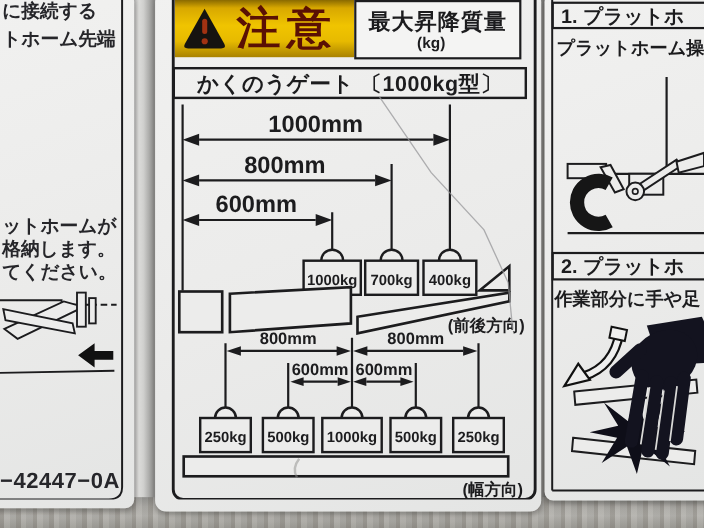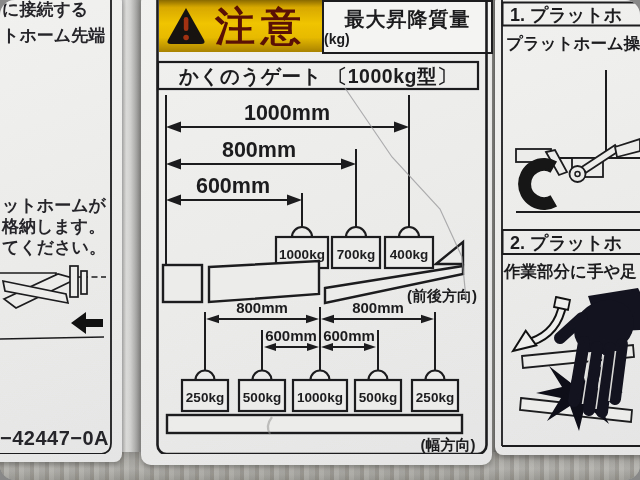--- a/index.html
+++ b/index.html
@@ -1,19 +1,19 @@
 <!DOCTYPE html>
 <html><head>
 <meta charset="utf-8">
 <style>
   html,body{margin:0;padding:0;background:#888;}
   #photo{
     position:relative;width:640px;height:480px;overflow:hidden;
     background:linear-gradient(180deg,#b5b6b7 0%,#b0b1b2 70%,#a7a8a8 100%);
-    font-family:"Liberation Sans",sans-serif;color:#1c1c1e;border-radius:15px;
+    font-family:"Liberation Sans",sans-serif;color:#1c1c1e;
   }
   .abs{position:absolute;}
   
   #gap-left-highlight{left:118px;top:0;width:28px;height:458px;
     background:linear-gradient(90deg,#99999b 0%,#dcdcda 30%,#cfcfcd 45%,#8e8e8c 78%,#a3a3a1 100%);}
   #gap-right-shadow{left:491px;top:0;width:8px;height:456px;
     background:linear-gradient(90deg,#9b9b99,#6c6c6a 55%,#929290);}
   #bottom-strip{left:0;top:452px;width:640px;height:28px;z-index:0;
     background:
       repeating-linear-gradient(90deg,rgba(110,104,94,.28) 0 4px,rgba(205,202,195,.22) 4px 9px,rgba(150,147,140,.16) 9px 15px),
@@ -24,23 +24,23 @@
   #left-sticker{left:-10px;top:-6px;width:132px;height:468px;border-radius:8px;}
   #center-label{left:141px;top:-8px;width:351px;height:473px;border-radius:10px;}
   #right-sticker{left:495px;top:-6px;width:150px;height:461px;border-radius:8px 0 0 8px;}
   .inner{position:absolute;}
   
   #caution-band{left:18px;top:8px;width:163px;height:52px;
     background:linear-gradient(180deg,#8a6a00 0%,#d8a800 14%,#f0c400 45%,#e7ba00 72%,#a98200 100%);
     display:flex;align-items:center;}
   #caution-band svg{margin-left:5px;}
   .caution-txt{font-size:40px;font-weight:700;color:#5a1004;letter-spacing:6px;margin-left:7px;line-height:52px;}
-  #kg-box{left:181px;top:8px;width:171px;height:54px;border:2.5px solid #1c1c1e;box-sizing:border-box;background:#f4f4f3;}
+  #kg-box{left:181px;top:8px;width:152px;height:54px;border:2.5px solid #1c1c1e;box-sizing:border-box;background:#f4f4f3;}
   .kg-title{font-size:20px;font-weight:700;letter-spacing:1px;text-align:center;margin-top:4px;}
-  .kg-unit{font-size:14px;font-weight:600;text-align:left;padding-right:12px;margin-top:-2px;}
+  .kg-unit{font-size:14px;font-weight:600;text-align:center;padding-right:12px;margin-top:-2px;}
   
   svg text{font-family:"Liberation Sans",sans-serif;fill:#1c1c1e;}
   .t-model{font-size:19.5px;font-weight:600;letter-spacing:.5px;}
   .t-dim{font-size:21.5px;font-weight:600;}
   .t-dim-s{font-size:15px;font-weight:600;}
   .t-wt{font-size:13.5px;font-weight:600;}
   .t-dir{font-size:15px;font-weight:600;}
   .t-head{font-size:18px;font-weight:600;}
   .t-body{font-size:16.5px;font-weight:600;}
   .ln{stroke:#1c1c1e;fill:none;}

